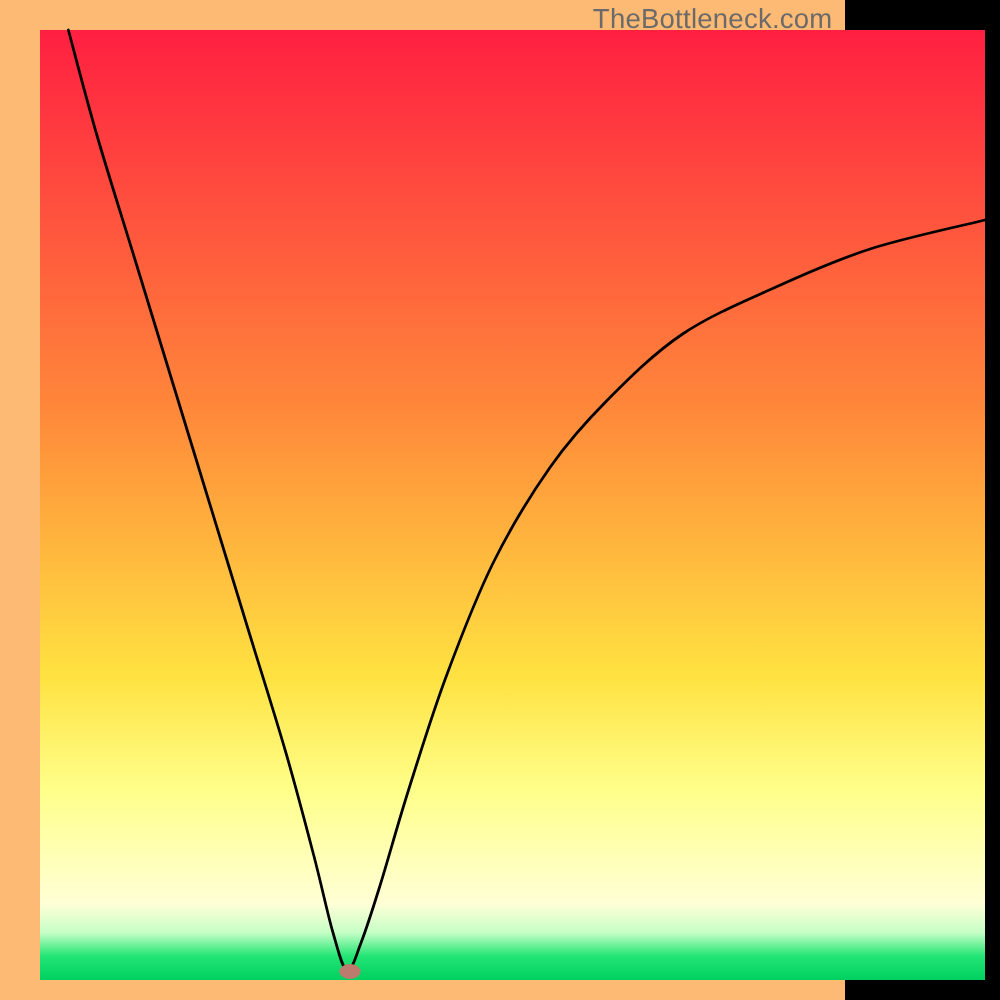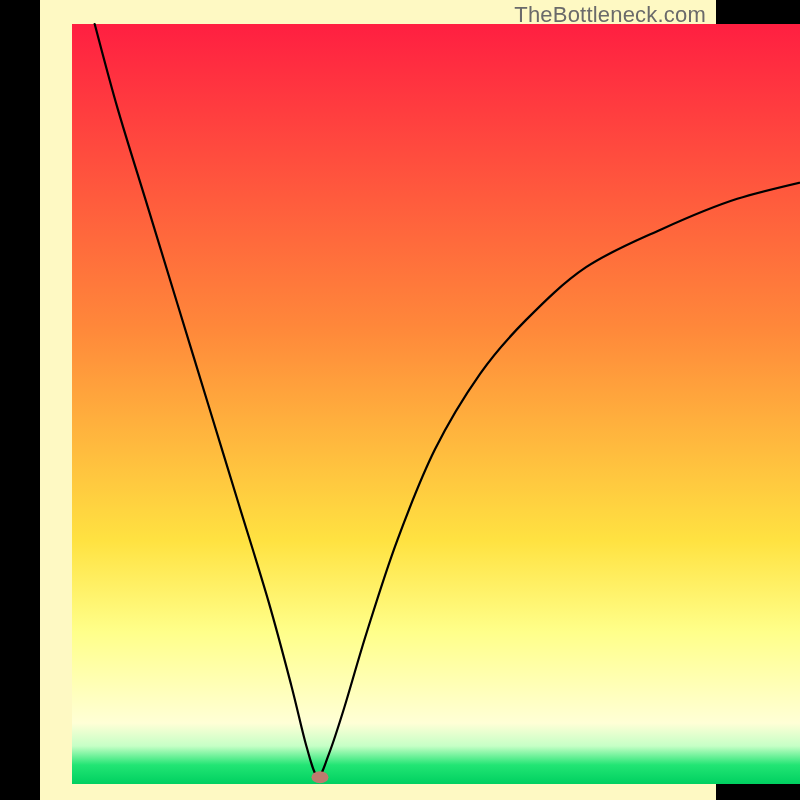--- a/index.html
+++ b/index.html
@@ -8,22 +8,21 @@
     width: 800px;
     height: 800px;
     background: #000;
     overflow: hidden;
     font-family: Arial, Helvetica, sans-serif;
   }
   .stage {
     position: relative;
     width: 676px;
     height: 800px;
-    background: #fef9c3;
-    margin-left: 40px;
+    background: #fdba74;
   }
   .watermark {
     position: absolute;
     top: 2px;
     right: 10px;
     color: #6a6a6a;
     font-size: 22px;
     font-weight: 500;
     letter-spacing: 0.2px;
     z-index: 5;

